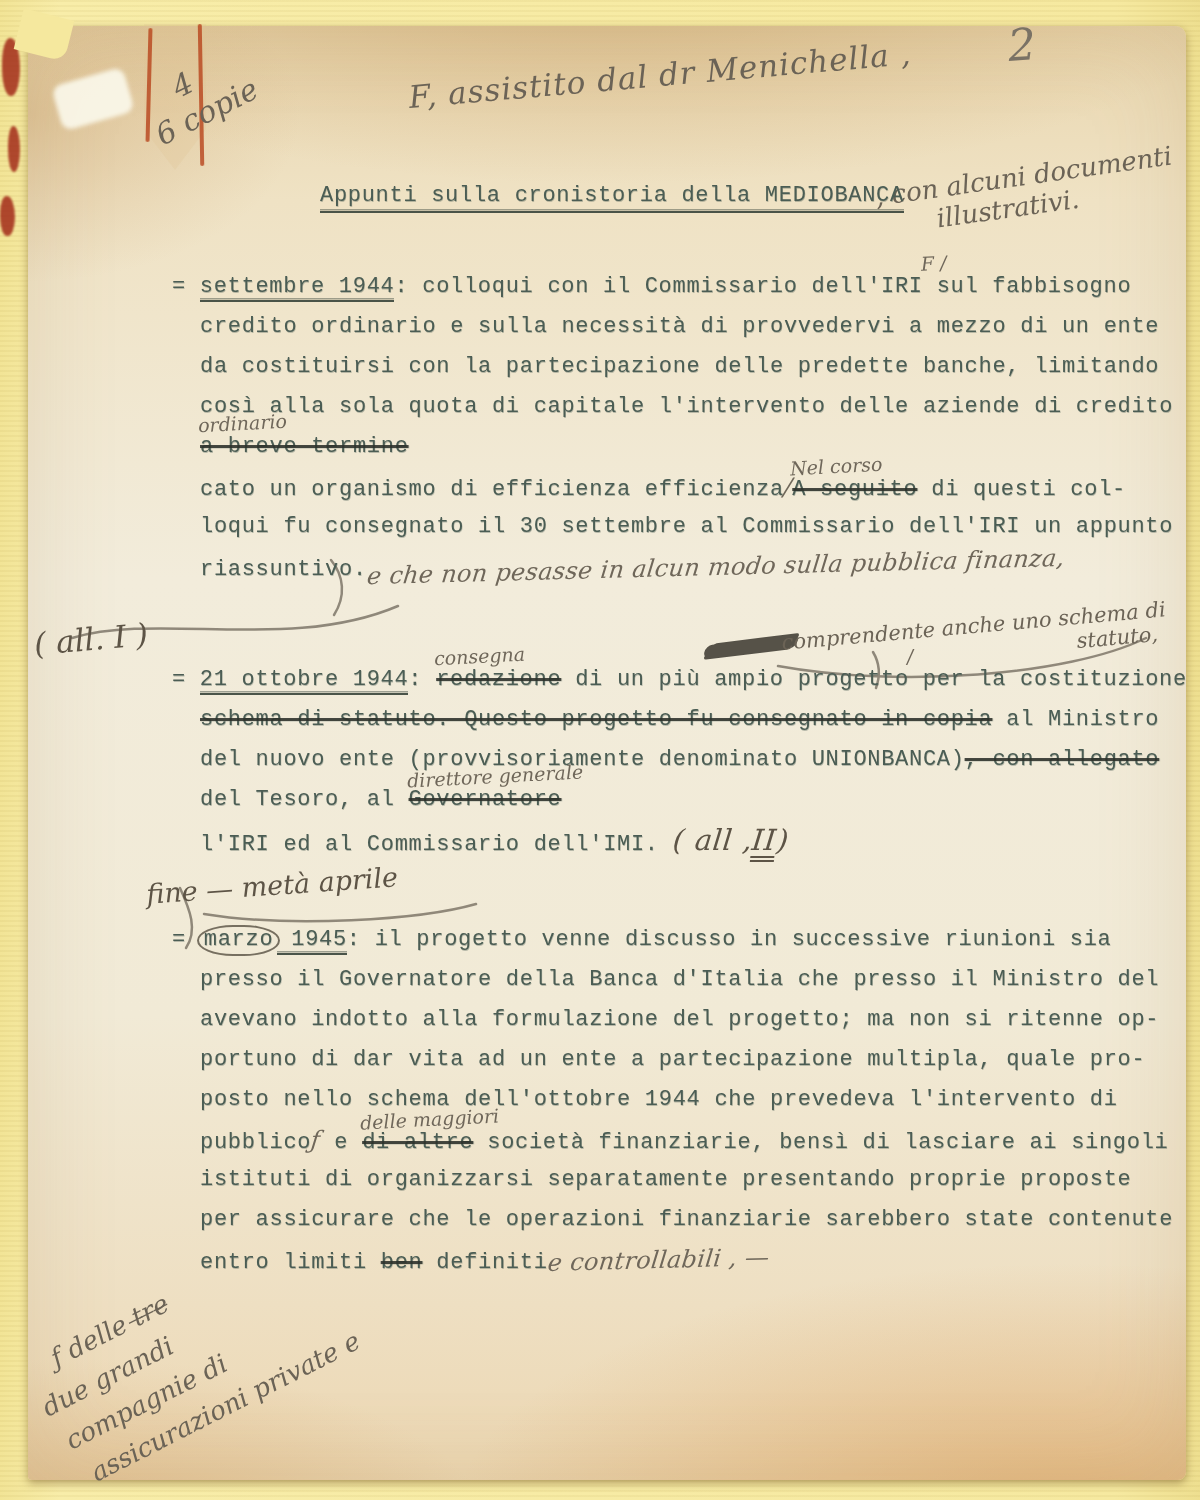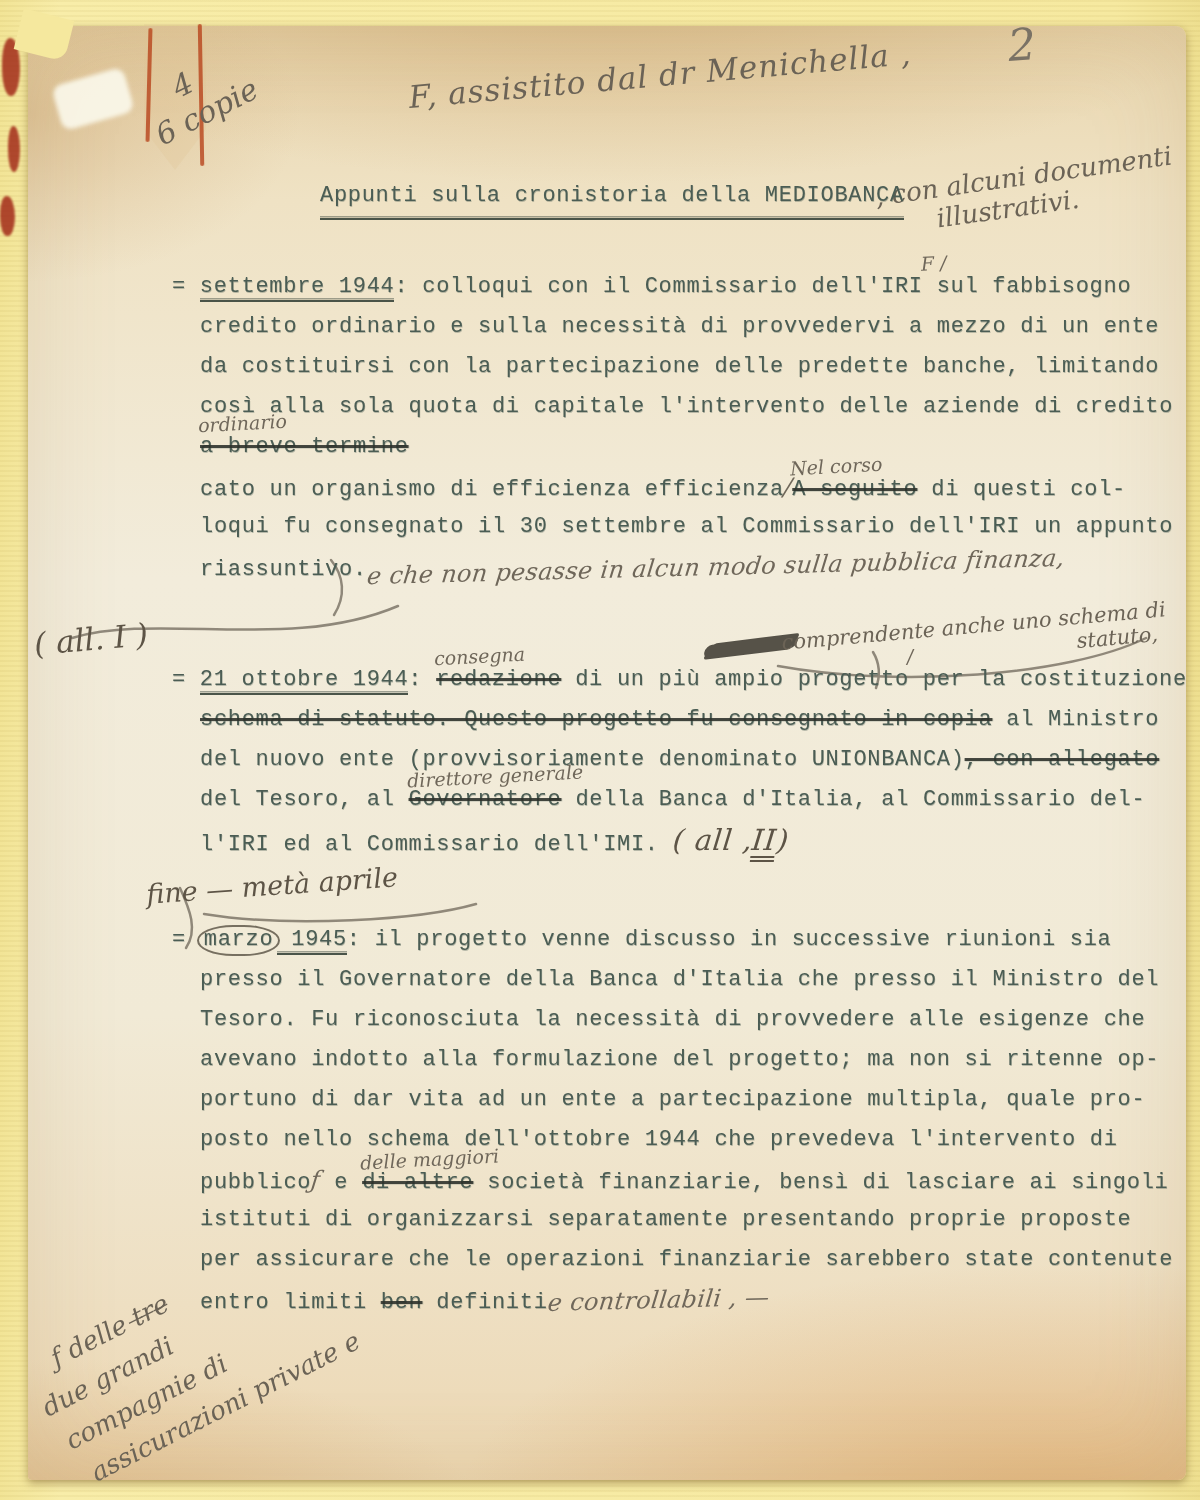--- a/index.html
+++ b/index.html
@@ -125,44 +125,43 @@
   <div class="note n-fine">fine — metà aprile</div>
   <div class="note n-bottom" id="note-bottom">
       <div>ƒ delle t̶r̶e̶</div>
       <div>due grandi</div>
       <div>compagnie di</div>
       <div>assicurazioni private e</div>
     </div>
 
   <div class="typed">
     <div class="line title" style="position:absolute;left:264px;top:150px;">
-      <span class="seg u" style="padding-bottom:12px;margin-top:21px;">Appunti sulla cronistoria della MEDIOBANCA</span>
+      <span class="seg u" style="padding-bottom:5px;margin-top:21px;">Appunti sulla cronistoria della MEDIOBANCA</span>
     </div>
     <div id="paragraphs">
         <div class="para" style="top: 241px;">
           <div class="line out"><span class="seg p">= </span><span class="seg u">settembre 1944</span><span class="seg p">: colloqui con il Commissario dell'IRI</span><span class="seg p"> sul fabbisogno<span class="above">F ∕</span></span></div>
           <div class="line"><span class="seg p">credito ordinario e sulla necessità di provvedervi a mezzo di un ente</span></div>
           <div class="line"><span class="seg p">da costituirsi con la partecipazione delle predette banche, limitando</span></div>
           <div class="line"><span class="seg p">così alla sola quota di capitale l'intervento delle aziende di credito</span></div>
           <div class="line"><span class="seg s">a breve termine<span class="above">ordinario</span></span></div>
           <div class="line"><span class="seg p">cato un organismo di efficienza efficienza</span><span class="seg hw">∕</span><span class="seg s">A seguito<span class="above">Nel corso</span></span><span class="seg p"> di questi col-</span></div>
           <div class="line"><span class="seg p">loqui fu consegnato il 30 settembre al Commissario dell'IRI un appunto</span></div>
           <div class="line"><span class="seg p">riassuntivo.</span><span class="seg hw"> e che non pesasse in alcun modo sulla pubblica finanza,</span></div>
         </div>
         <div class="para" style="top: 634px;">
           <div class="line out"><span class="seg p">= </span><span class="seg u">21 ottobre 1944</span><span class="seg p">: </span><span class="seg s">redazione<span class="above">consegna</span></span><span class="seg p"> di un più ampio progetto</span><span class="seg p"> per la costituzione<span class="above">∕</span></span></div>
           <div class="line"><span class="seg s">schema di statuto. Questo progetto fu consegnato in copia</span><span class="seg p"> al Ministro</span></div>
           <div class="line"><span class="seg p">del nuovo ente (provvisoriamente denominato UNIONBANCA)</span><span class="seg s">, con allegato</span></div>
-          <div class="line"><span class="seg p">del Tesoro, al </span><span class="seg s">Governatore<span class="above">direttore generale</span></span><span class="seg p"> della Banca d'Italia, al Commissario del-</span></div>
+          <div class="line"><span class="seg p">del Tesoro, al </span><span class="seg s">Governatore<span class="above">direttore generale</span></span></div>
           <div class="line"><span class="seg p">l'IRI ed al Commissario dell'IMI. </span><span class="seg hw2">( all , </span><span class="seg hw2u">II</span><span class="seg hw2"> )</span></div>
         </div>
         <div class="para" style="top: 894px;">
           <div class="line out"><span class="seg p">= </span><span class="seg uc">marzo</span><span class="seg u"> 1945</span><span class="seg p">: il progetto venne discusso in successive riunioni sia</span></div>
           <div class="line"><span class="seg p">presso il Governatore della Banca d'Italia che presso il Ministro del</span></div>
-          <div class="line"><span class="seg p">Tesoro. Fu riconosciuta la necessità di provvedere alle esigenze che</span></div>
           <div class="line"><span class="seg p">avevano indotto alla formulazione del progetto; ma non si ritenne op-</span></div>
           <div class="line"><span class="seg p">portuno di dar vita ad un ente a partecipazione multipla, quale pro-</span></div>
           <div class="line"><span class="seg p">posto nello schema dell'ottobre 1944 che prevedeva l'intervento di</span></div>
           <div class="line"><span class="seg p">pubblico</span><span class="seg hw">ƒ</span><span class="seg p"> e </span><span class="seg s">di altre<span class="above">delle maggiori</span></span><span class="seg p"> società finanziarie, bensì di lasciare ai singoli</span></div>
           <div class="line"><span class="seg p">istituti di organizzarsi separatamente presentando proprie proposte</span></div>
           <div class="line"><span class="seg p">per assicurare che le operazioni finanziarie sarebbero state contenute</span></div>
           <div class="line"><span class="seg p">entro limiti </span><span class="seg s">ben</span><span class="seg p"> definiti</span><span class="seg hw"> e controllabili , —</span></div>
         </div>
       </div>
   </div>

